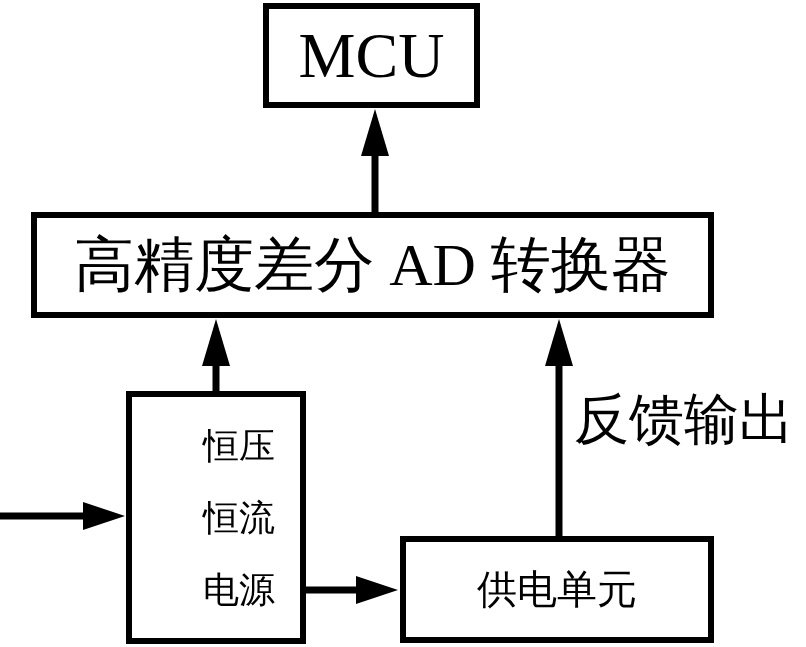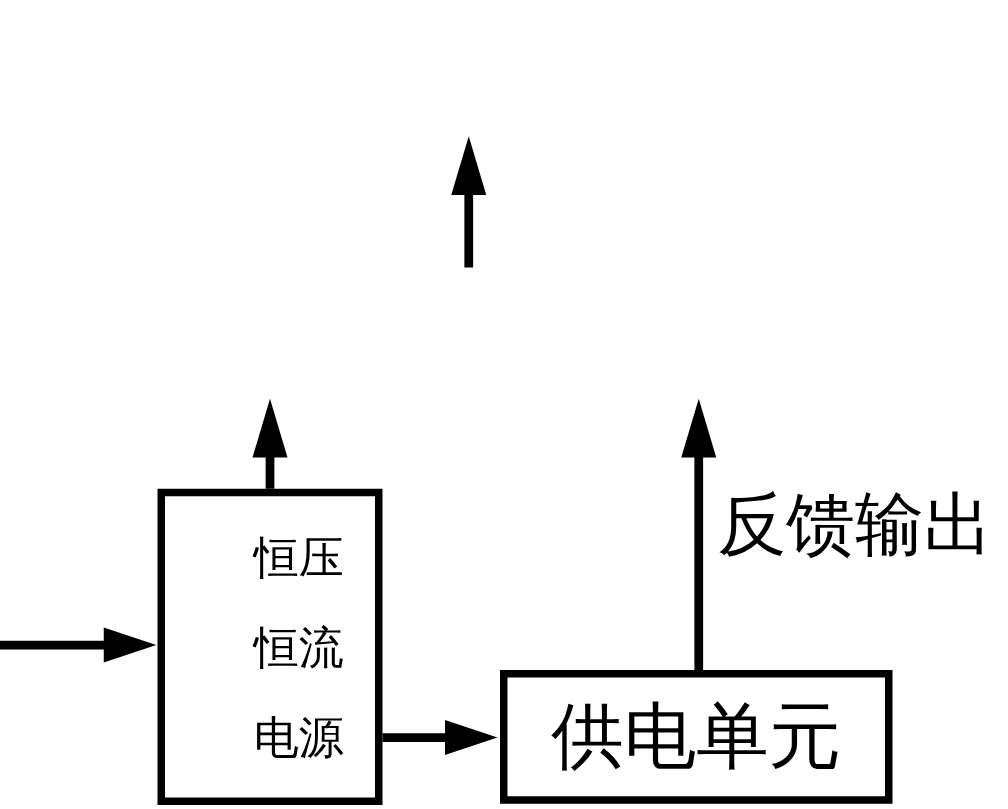--- a/index.html
+++ b/index.html
@@ -60,21 +60,21 @@
     white-space: pre-line;
     margin-left: 46px;
   }
   #supply-unit-box {
     left: 400px;
     top: 536px;
     width: 314px;
     height: 107px;
   }
   #supply-unit-box .node-label {
-    font-size: 58px;
+    font-size: 40px;
     line-height: 1;
     white-space: nowrap;
   }
   #feedback-label {
     position: absolute;
     left: 574px;
     top: 390px;
     font-size: 55px;
     line-height: 60px;
     white-space: nowrap;
@@ -95,21 +95,27 @@
   #wire-layer polygon {
     fill: #000000;
     stroke: none;
   }
 </style>
 </head>
 <body>
 
 <div id="canvas">
 
+  <div class="node" id="mcu-box">
+    <span class="node-label">MCU</span>
+  </div>
 
+  <div class="node" id="adc-box">
+    <span class="node-label">高精度差分 AD 转换器</span>
+  </div>
 
   <div class="node" id="power-source-box">
     <span class="node-label">恒压
 恒流
 电源</span>
   </div>
 
   <div class="node" id="supply-unit-box">
     <span class="node-label">供电单元</span>
   </div>

